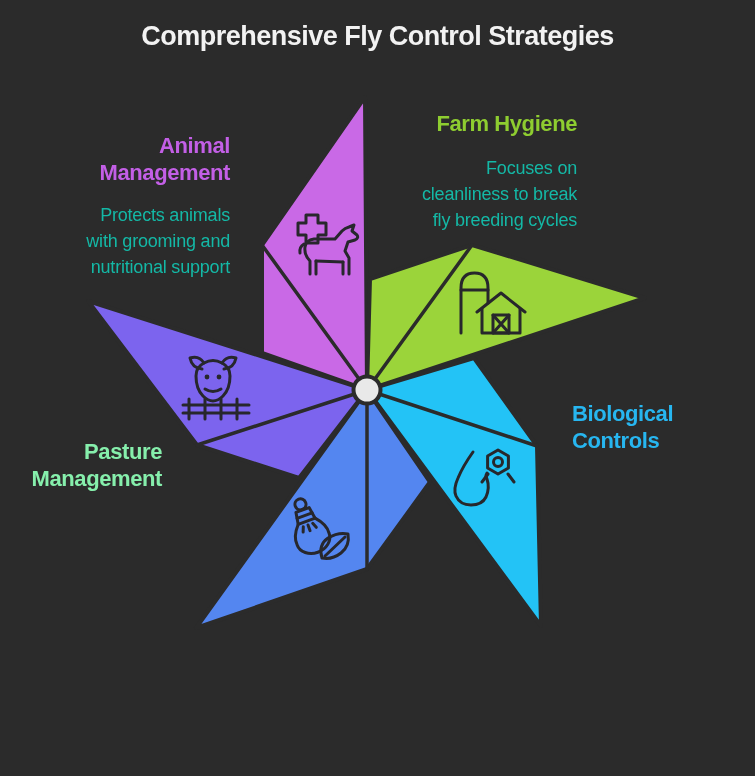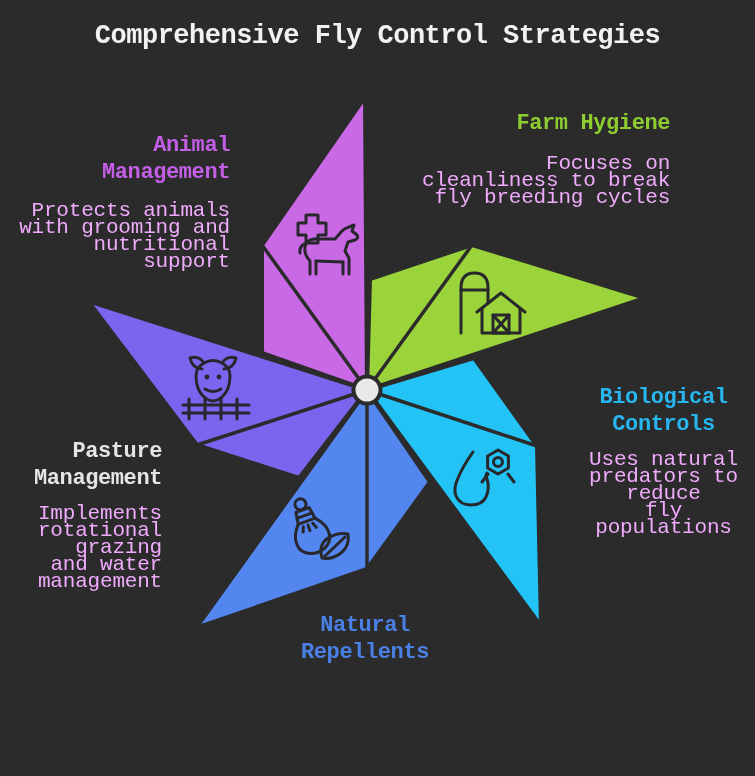--- a/index.html
+++ b/index.html
@@ -1,46 +1,46 @@
 <!DOCTYPE html>
 <html><head>
 <meta charset="utf-8">
 <style>
   html,body { margin:0; padding:0; background:#1e1e1e; }
   .stage {
     position:relative; width:755px; height:776px; overflow:hidden;
     background:#2b2b2b;
-    font-family:Liberation Mono, monospace;
+    font-family:Liberation Sans, sans-serif;
   }
   .title {
     position:absolute; top:21px; left:0; width:100%; margin:0;
     text-align:center; font-size:27px; font-weight:bold;
     letter-spacing:-0.5px; color:#f2f2f2;
   }
   svg.pinwheel { position:absolute; left:0; top:0; width:755px; height:776px; }
   .blade { stroke:#2b2b2b; stroke-width:4; stroke-linejoin:round; }
   .fold  { stroke:#2b2b2b; stroke-width:3.5; stroke-linecap:round; fill:none; }
   .hub   { stroke:#2b2b2b; stroke-width:4; }
   .icon  { fill:none; stroke:#27272c; stroke-width:3; stroke-linecap:round; stroke-linejoin:round; }
   .icon-fill { fill:#27272c; stroke:none; }
 
   .label { position:absolute; }
   .label h2 {
     margin:0; font-size:22px; line-height:27px; font-weight:bold;
     letter-spacing:-0.4px; white-space:pre-line;
   }
   .label p {
-    margin:0; font-size:21px; line-height:17px; color:#f0abfc;
+    margin:0; font-size:18px; line-height:26px; color:#14b8a6;
     letter-spacing:-0.2px; white-space:pre-line;
   }
   .lb-animal  { top:132px; right:525px; text-align:right; }
   .lb-animal p  { margin-top:16px; }
   .lb-farm    { top:110px; left:422px; text-align:right; }
   .lb-farm p    { margin-top:18px; }
-  .lb-bio     { top:384px; left:572px; text-align:center; }
+  .lb-bio     { top:400px; left:572px; text-align:left; }
   .lb-bio p     { margin-top:13px; }
   .lb-natural { top:612px; left:215px; width:300px; text-align:center; }
   .lb-natural p { margin-top:17px; }
   .lb-pasture { top:438px; right:593px; text-align:right; }
   .lb-pasture p { margin-top:13px; }
 </style>
 </head>
 <body>
 
 <div class="stage" style="background-color: rgb(43, 43, 43);">
@@ -124,32 +124,23 @@
   <div class="label lb-farm">
     <h2 style="color: rgb(142, 205, 48);">Farm Hygiene</h2>
     <p>Focuses on
 cleanliness to break
 fly breeding cycles</p>
   </div>
 
   <div class="label lb-bio">
     <h2 style="color: rgb(39, 182, 240);">Biological
 Controls</h2>
-    <p>Uses natural
-predators to reduce
-fly populations</p>
   </div>
 
   <div class="label lb-natural">
-    <h2 style="color: rgb(74, 128, 230);">Natural
-Repellents</h2>
   </div>
 
   <div class="label lb-pasture">
-    <h2 style="color: #e5e5e5;">Pasture
+    <h2 style="color: #86efac;">Pasture
 Management</h2>
-    <p>Implements
-rotational grazing
-and water
-management</p>
   </div>
 
 </div>
 
 </body></html>

